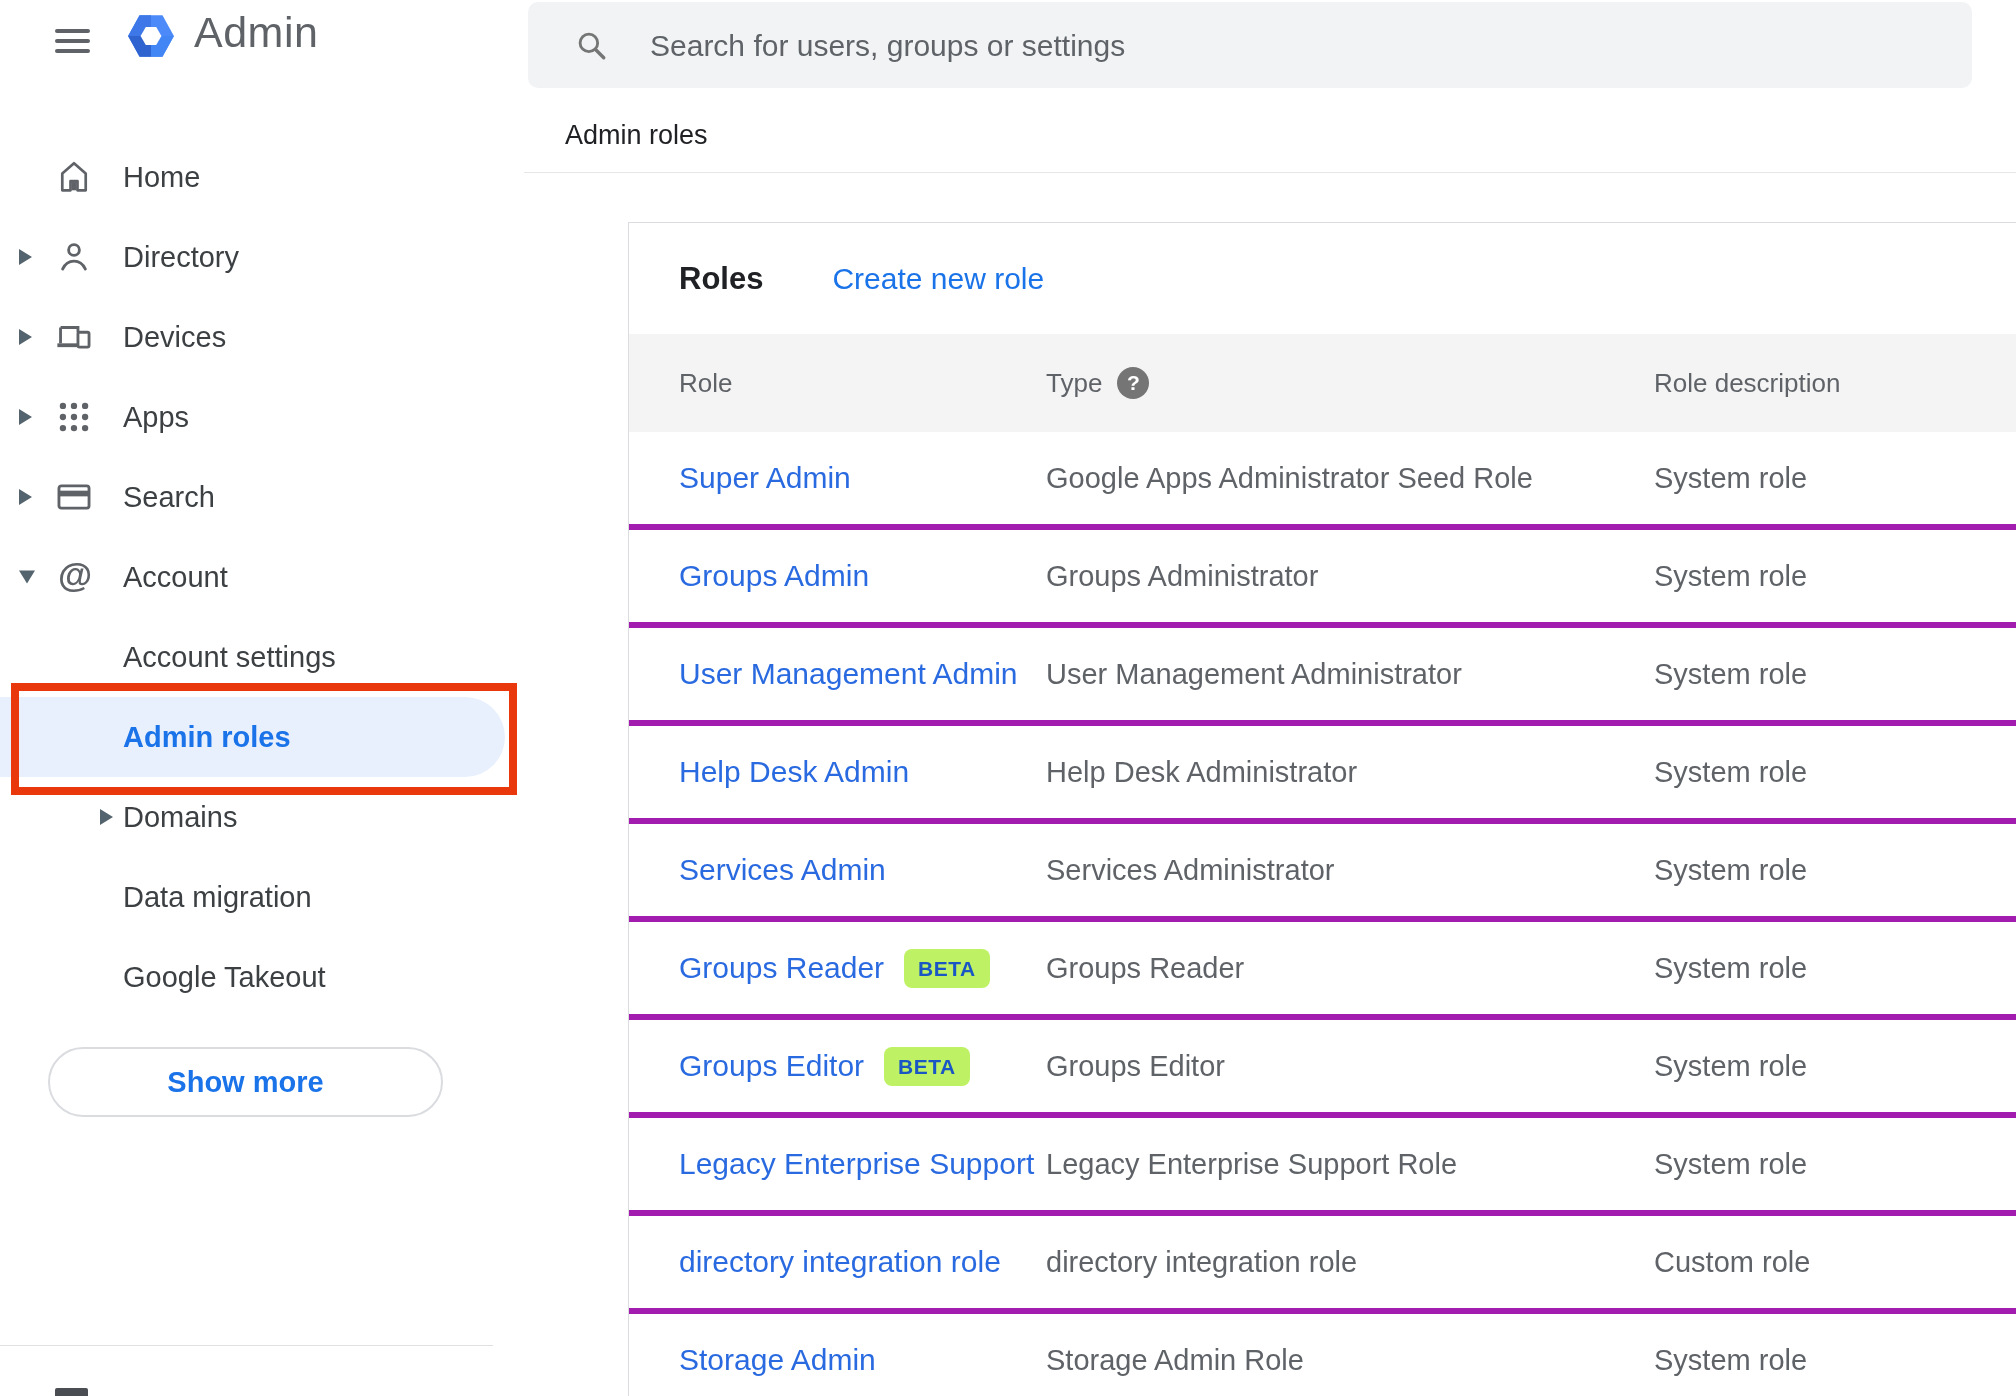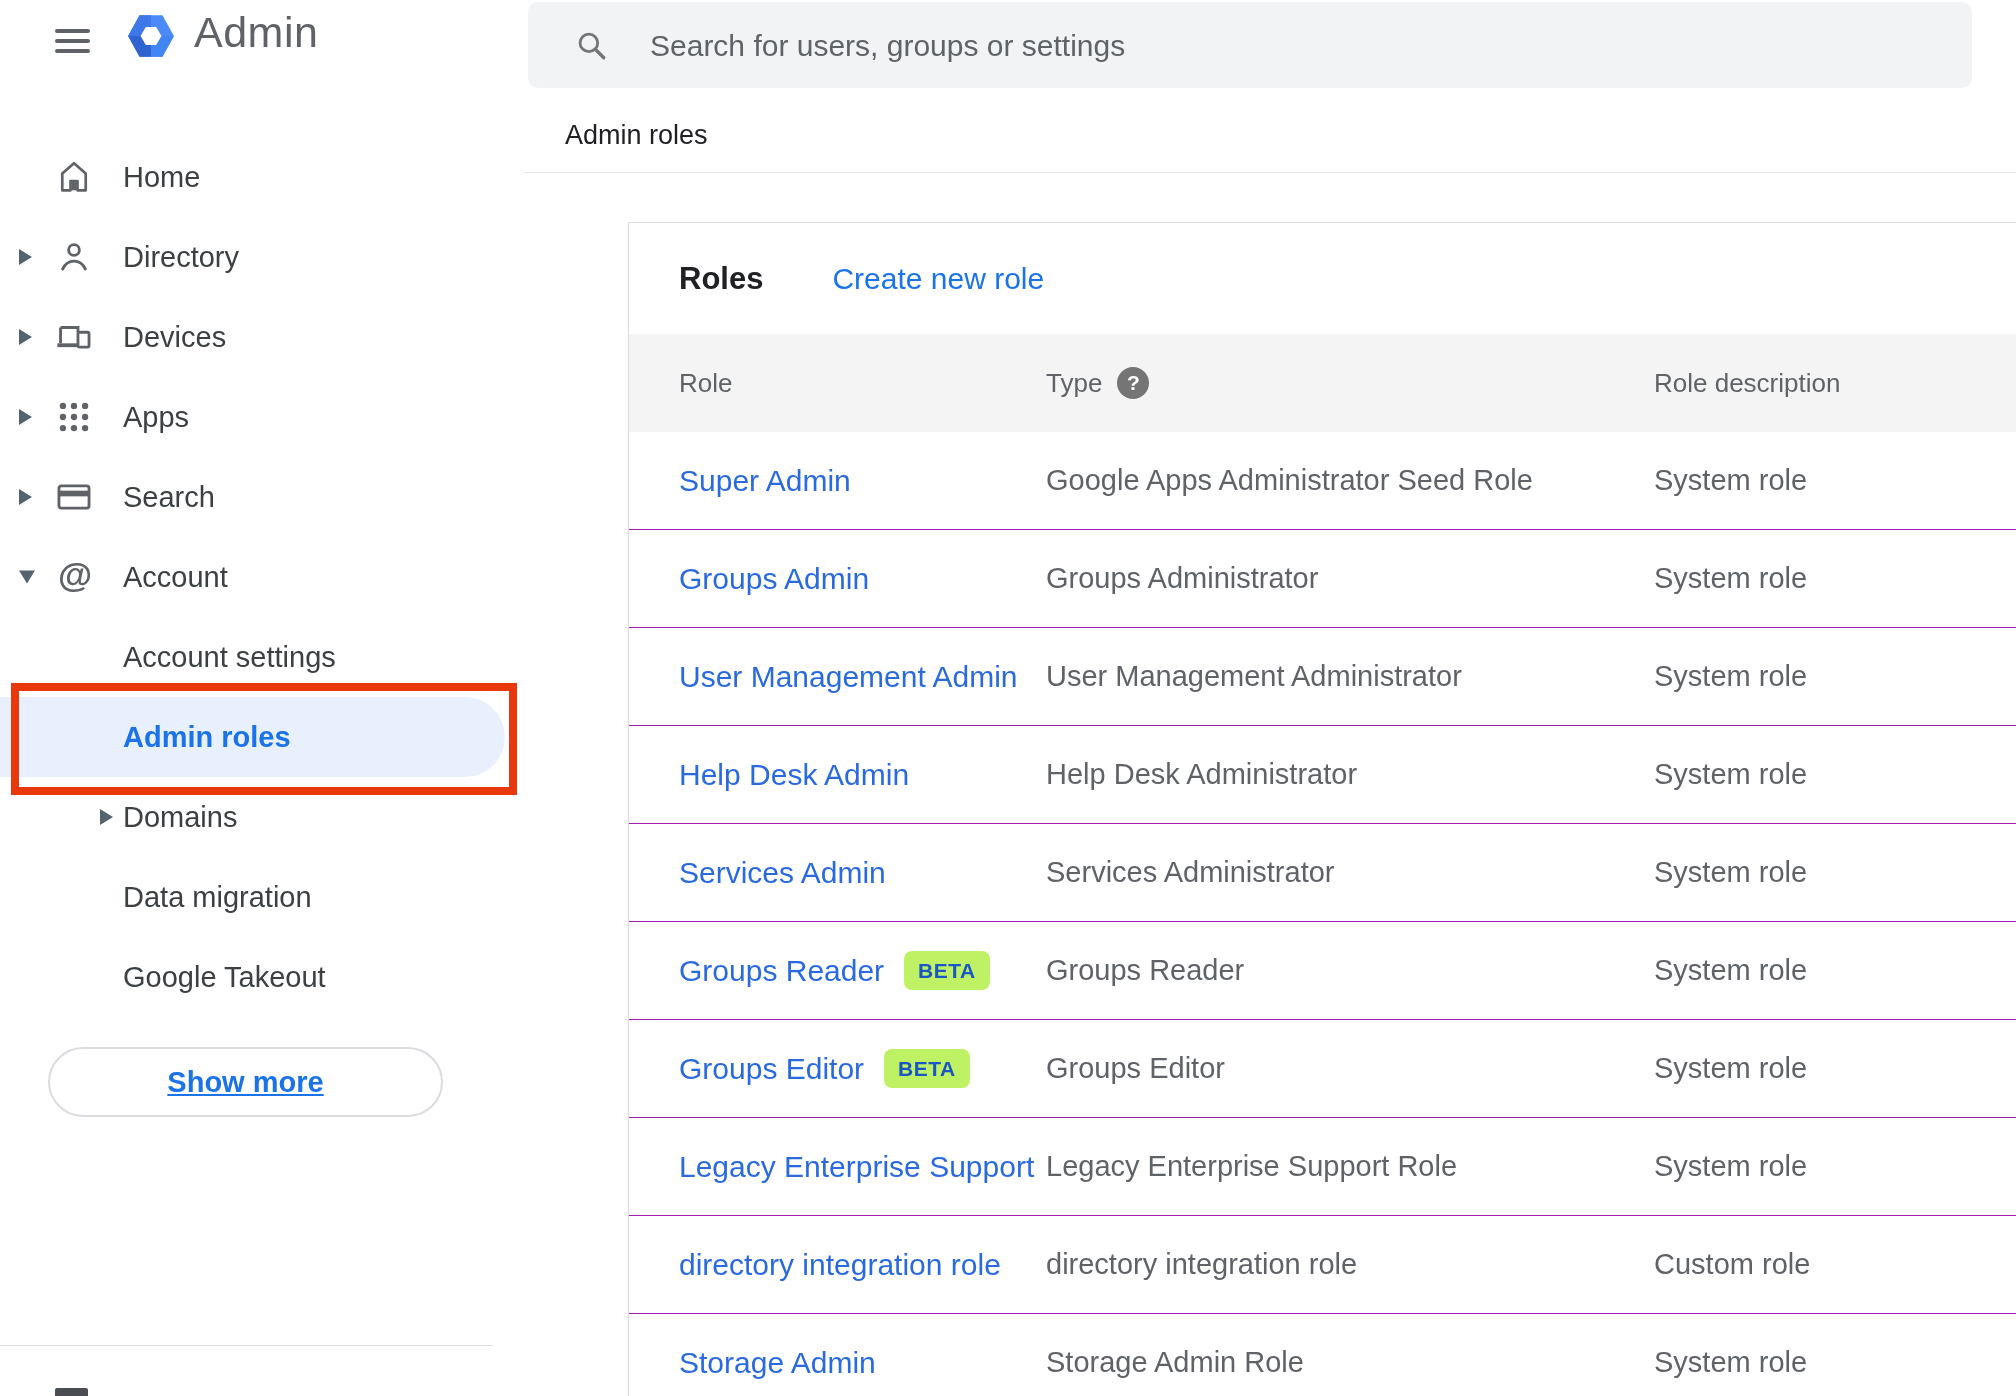--- a/index.html
+++ b/index.html
@@ -22,21 +22,21 @@
   .nav-item.arrow-indent .expand{left:100px;}
   .tri-right{border-left:13px solid #54646e;border-top:8px solid transparent;border-bottom:8px solid transparent;}
   .tri-down{border-top:13px solid #54646e;border-left:8px solid transparent;border-right:8px solid transparent;}
   .nav-item .nav-icon{position:absolute;left:55px;top:50%;transform:translateY(-50%);width:38px;height:38px;}
   .nav-item .label{position:absolute;left:123px;top:50%;transform:translateY(-50%);font-size:29px;color:#3c4043;white-space:nowrap;}
   .nav-item.active .label{color:#1a73e8;font-weight:bold;}
   .annotation-box{position:absolute;left:11px;top:683px;width:506px;height:112px;box-sizing:border-box;border:8px solid #e8380c;pointer-events:none;z-index:6;}
   .show-more{position:absolute;left:48px;top:1047px;width:395px;height:70px;box-sizing:border-box;
     border:2px solid #dadce0;border-radius:35px;background:#fff;color:#1a73e8;
     font-size:29px;font-weight:bold;font-family:"Liberation Sans",sans-serif;cursor:pointer;
-    display:flex;align-items:center;justify-content:center;text-decoration:underline;}
+    display:flex;align-items:center;justify-content:center;}
   .sidebar-bottom-divider{position:absolute;left:0;top:1345px;width:493px;height:1px;background:#e0e0e0;}
   .partial-icon{position:absolute;left:55px;top:1388px;width:33px;height:8px;background:#4a4d51;border-radius:2px 2px 0 0;}
   
   .main{position:absolute;left:524px;top:0;width:1492px;height:1396px;}
   .search-bar{position:absolute;left:4px;top:2px;width:1444px;height:86px;background:#f1f3f4;border-radius:10px;}
   .search-icon{position:absolute;left:46px;top:26px;width:34px;height:34px;}
   .search-input{position:absolute;left:120px;top:0;width:1240px;height:86px;border:none;outline:none;background:transparent;
     font-size:30px;color:#3c4043;font-family:"Liberation Sans",sans-serif;}
   .search-input::placeholder{color:#5f6368;opacity:1;}
   .breadcrumb{position:absolute;left:41px;top:120px;font-size:27px;color:#202124;}
@@ -45,21 +45,21 @@
     border:1px solid #dadce0;border-bottom:none;border-right:none;background:#fff;}
   .card-header{height:111px;display:flex;align-items:center;}
   .card-title{margin-left:50px;font-size:31px;font-weight:bold;color:#202124;}
   .create-link{margin-left:69px;font-size:30px;color:#1a73e8;text-decoration:none;cursor:pointer;}
   .thead{height:98px;background:#f4f4f4;display:grid;grid-template-columns:367px 608px 1fr;padding-left:50px;align-items:center;}
   .th{font-size:26px;color:#5f6368;}
   .th-type{display:flex;align-items:center;gap:15px;}
   .help-icon{width:32px;height:32px;border-radius:50%;background:#757575;color:#fff;font-size:21px;font-weight:bold;
     display:flex;align-items:center;justify-content:center;cursor:pointer;}
   .trow{height:98px;display:grid;grid-template-columns:367px 608px 1fr;padding-left:50px;align-items:center;
-    border-bottom:1px solid #a21caf;box-sizing:border-box;}
+    border-bottom:6px solid #a21caf;box-sizing:border-box;}
   .role-cell{display:flex;align-items:center;gap:20px;}
   .role-link{font-size:30px;color:#2a6ae0;text-decoration:none;cursor:pointer;white-space:nowrap;}
   .beta{background:#bef264;color:#1a56c4;font-size:21px;font-weight:bold;letter-spacing:.5px;
     padding:9px 14px;border-radius:8px;line-height:1;}
   .desc,.type{font-size:29px;color:#5f6368;white-space:nowrap;}
 </style>
 </head>
 <body>
 
 <aside class="sidebar">

